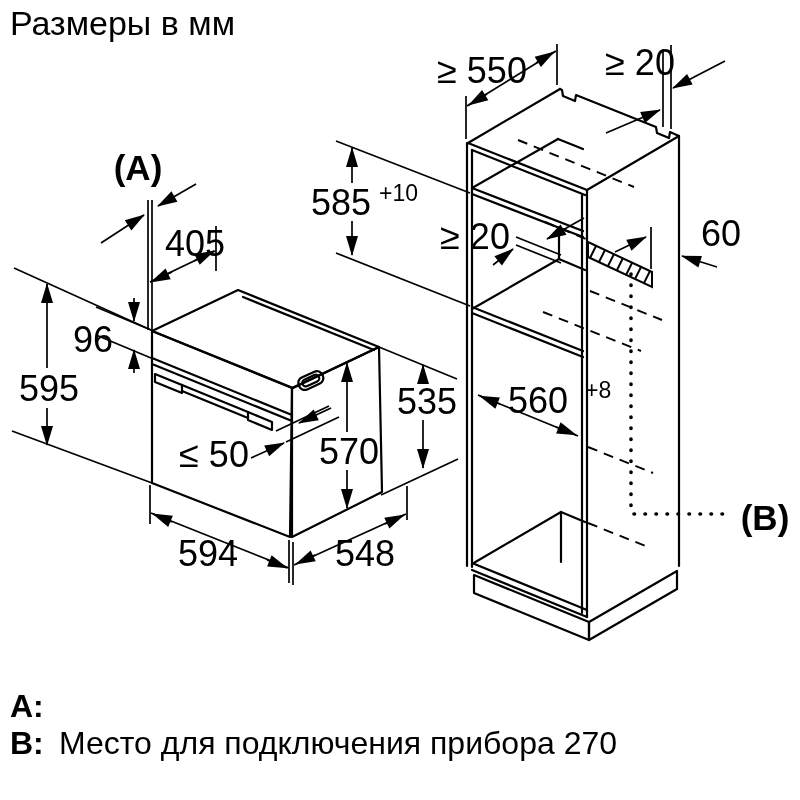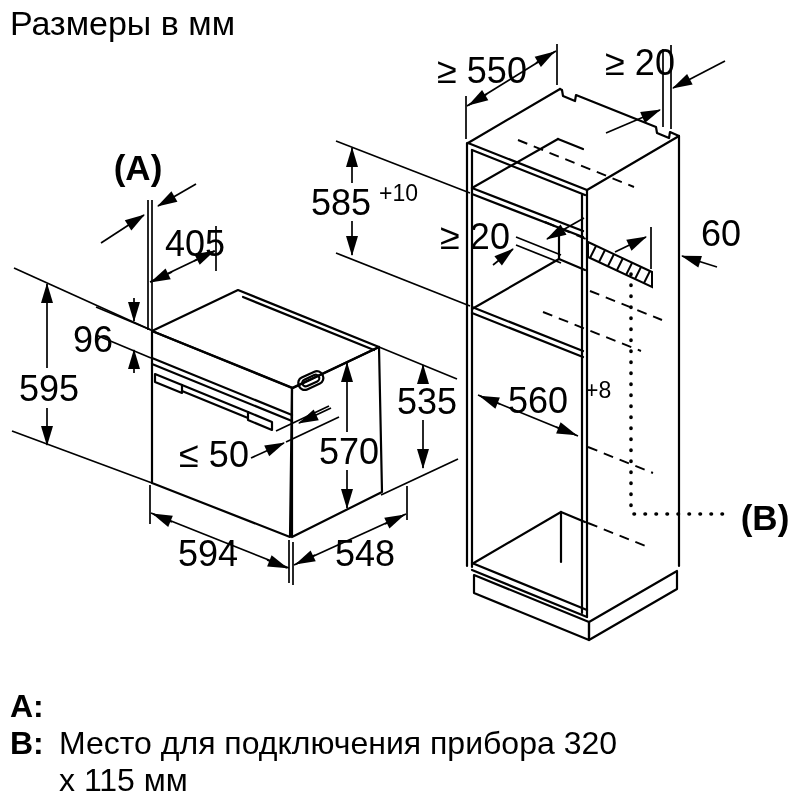--- a/index.html
+++ b/index.html
@@ -214,18 +214,18 @@
     <text class="sup" x="585" y="398">+8</text>
     <text class="blbl" x="765" y="530" text-anchor="middle">(B)</text>
   </svg>
 
   <div class="legend">
     <div class="lrow">
       <span class="lkey">A:</span>
     </div>
     <div class="lrow">
       <span class="lkey">B:</span>
-      <span><span>Место для подключения прибора 320</span><br>
-        <span>x 115 мм</span></span>
+      <span><span>Место для подключения прибора 270</span><br>
+        </span>
     </div>
   </div>
 
 </div>
 
 </body></html>

